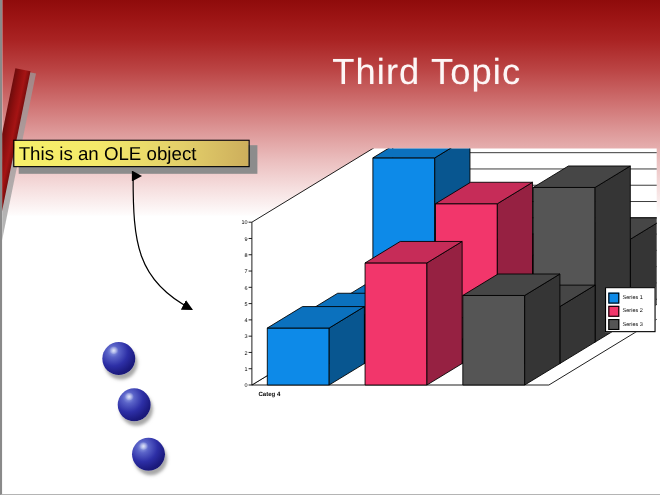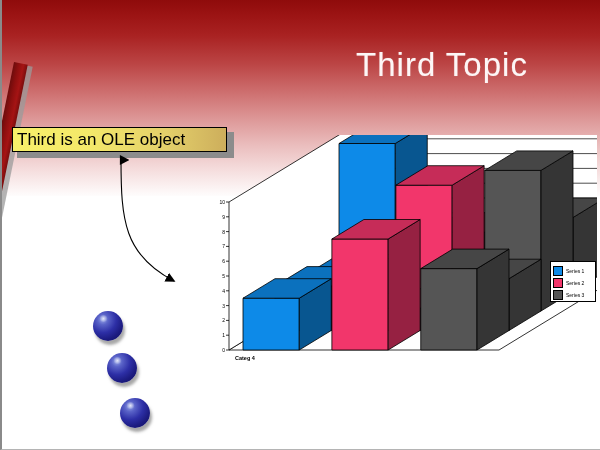--- a/index.html
+++ b/index.html
@@ -22,21 +22,20 @@
        #8f0b0b 0%, #9c1414 8%, #a92222 18%,
        #bb4444 32%, #cd6d6d 46%, #dd9797 60%,
        #ebbfbf 74%, #f6e0e0 87%, #ffffff 100%);
   }
   #bg-lower{
     position:absolute;left:0;top:196px;width:600px;height:254px;background:#ffffff;
   }
   
   #title{
     position:absolute;left:300px;top:48px;width:280px;
-    text-align:center;
     color:#fdf6f6;
     font-size:33px;
     font-weight:400;
     letter-spacing:1px;
     line-height:1.05;
     white-space:nowrap;
     text-shadow:0 0 1px rgba(255,255,255,.35);
   }
   
   #ramp-shadow{
@@ -111,21 +110,21 @@
   <div id="title">Third Topic</div>
 
   <div id="ramp-shadow"></div>
   <div id="ramp"></div>
   <div class="sphere" id="sphere-1"></div>
   <div class="sphere" id="sphere-2"></div>
   <div class="sphere" id="sphere-3"></div>
 
   <div id="ole-shadow"></div>
   <div id="ole-box">
-    <span id="ole-label">Third is an OLE object</span>
+    <span id="ole-label">This is an OLE object</span>
   </div>
 
   <svg id="connector" viewBox="0 0 110 140">
     <defs>
       <marker id="ah-up" markerWidth="9" markerHeight="9" refX="4.5" refY="7.5" orient="auto">
         <path d="M4.5 0 L0 8.5 L9 8.5 Z" fill="#000"></path>
       </marker>
       <marker id="ah-rt" markerWidth="9" markerHeight="9" refX="7.5" refY="4.5" orient="auto">
         <path d="M0 0 L9 4.5 L0 9 Z" fill="#000"></path>
       </marker>

